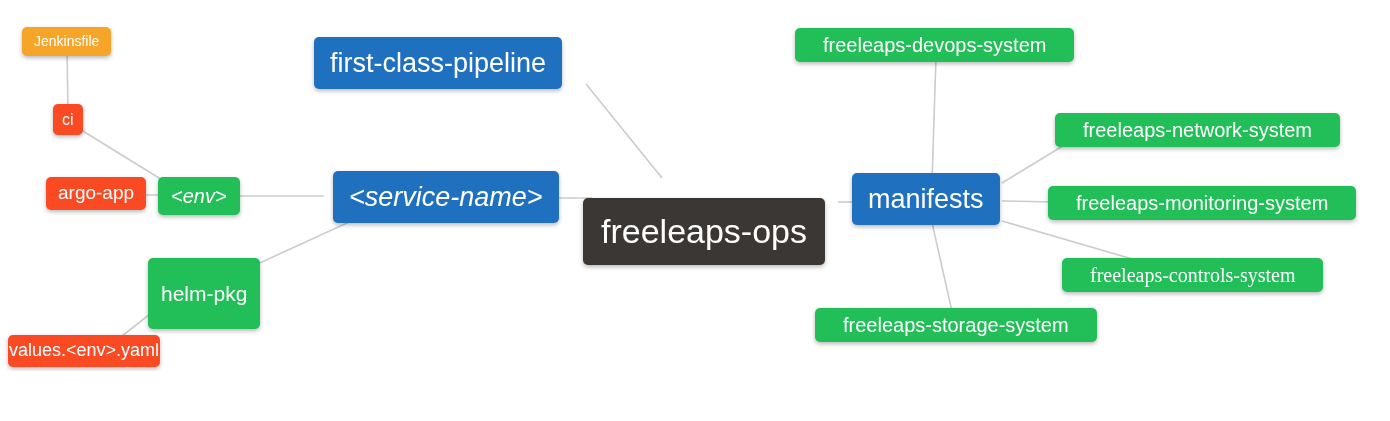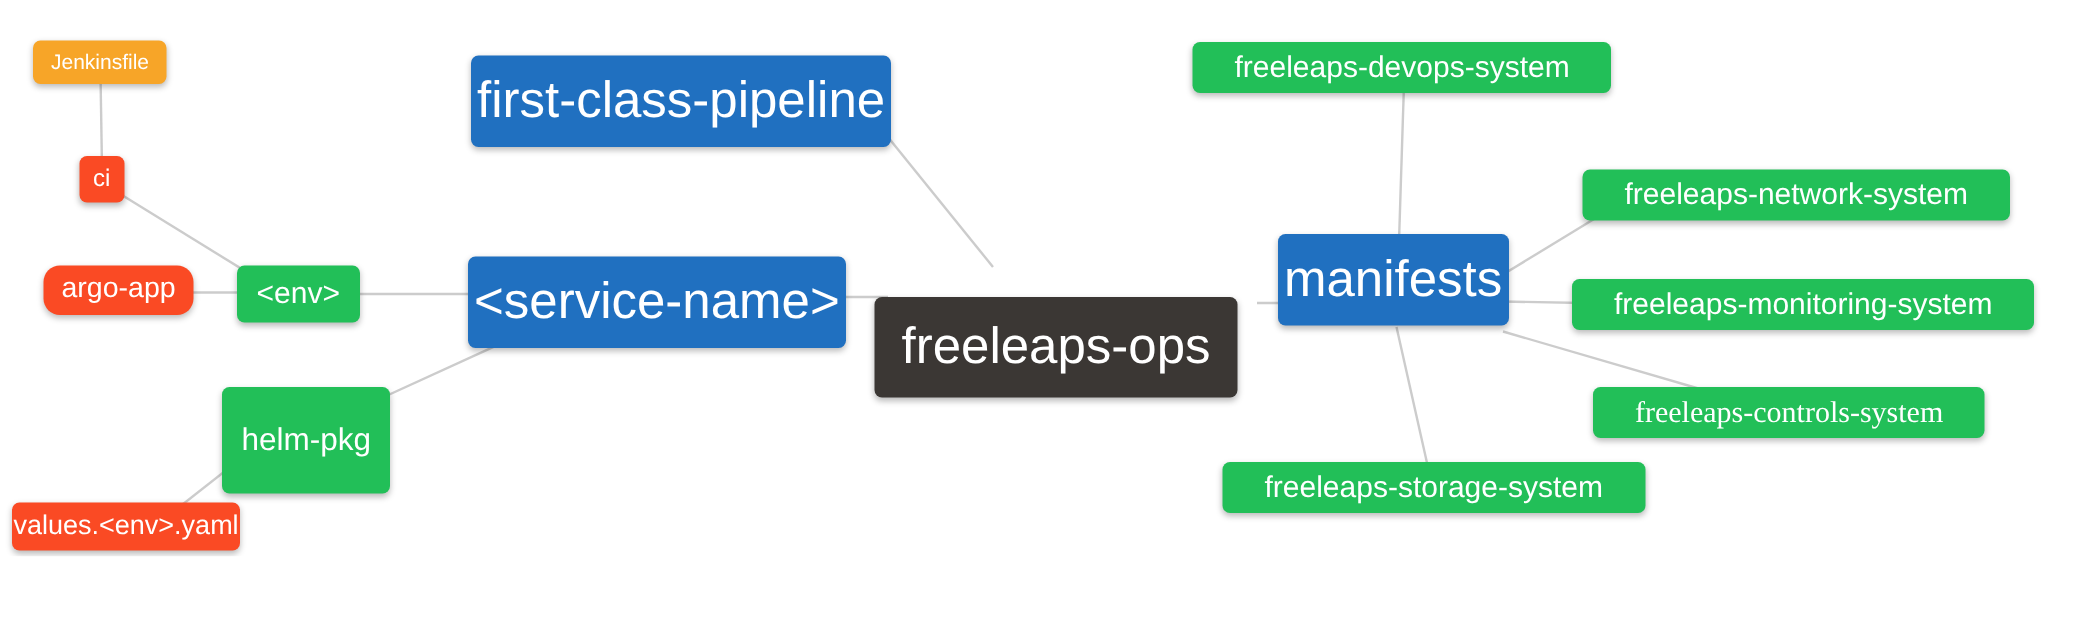--- a/index.html
+++ b/index.html
@@ -34,23 +34,23 @@
     cursor: pointer;
     line-height: 1.2;
   }
   .c-blue   { background: #2070c0; }
   .c-green  { background: #22bf58; }
   .c-red    { background: #fa4a24; }
   .c-orange { background: #f7a528; }
   .c-dark   { background: #3b3734; }
 
   .n-root    { font-size: 34px; padding: 13px 18px; }
-  .n-branch  { font-size: 34px; padding: 10px 4px; }
+  .n-branch  { font-size: 27px; padding: 10px 16px; }
   .n-sys     { font-size: 20px; padding: 5px 28px; }
-  .n-mid     { font-size: 20px; padding: 7px 13px; }
+  .n-mid     { font-size: 20px; padding: 7px 13px; font-style: italic; }
   .n-helm    { font-size: 21px; padding: 23px 13px; }
   .n-argo    { font-size: 19px; padding: 5px 12px; }
   .n-values  { font-size: 18px; padding: 5px 1px; }
   .n-ci      { font-size: 16px; padding: 6px 9px; }
   .n-jenkins { font-size: 14px; padding: 6px 12px; }
 </style>
 </head>
 <body>
 
 <div class="canvas">
@@ -69,31 +69,31 @@
     <line class="edge" x1="1002" y1="183" x2="1066" y2="144"></line>
     <line class="edge" x1="1002" y1="201" x2="1056" y2="202"></line>
     <line class="edge" x1="1002" y1="221" x2="1146" y2="263"></line>
     <line class="edge" x1="931" y1="218" x2="953" y2="316"></line>
   </svg>
 
   <div class="node c-orange n-jenkins" style="left:22px;  top:27px;">Jenkinsfile</div>
 
   <div class="node c-red n-ci" style="left:53px;  top:104px;">ci</div>
 
-  <div class="node c-red n-argo" style="left:29px;  top:177px;border-radius:11px;">argo-app</div>
+  <div class="node c-red n-argo" style="left:46px;  top:177px;">argo-app</div>
 
   <div class="node c-green n-mid" style="left:158px; top:177px;">&lt;env&gt;</div>
 
   <div class="node c-blue n-branch" style="left:314px; top:37px;">first-class-pipeline</div>
 
-  <div class="node c-blue n-branch" style="left:312px; top:171px;">&lt;service-name&gt;</div>
+  <div class="node c-blue n-branch" style="left:333px; top:171px;font-style:italic;">&lt;service-name&gt;</div>
 
   <div class="node c-dark n-root" style="left:583px; top:170px;margin-top:28px;">freeleaps-ops</div>
 
-  <div class="node c-blue n-branch" style="left:852px; top:156px;text-align:right;">manifests</div>
+  <div class="node c-blue n-branch" style="left:852px; top:173px;text-align:right;">manifests</div>
 
   <div class="node c-green n-sys" style="left:795px; top:28px;">freeleaps-devops-system</div>
 
   <div class="node c-green n-sys" style="left:1048px; top:186px;">freeleaps-monitoring-system</div>
 
   <div class="node c-green n-sys" style="left:1055px; top:113px;">freeleaps-network-system</div>
 
   <div class="node c-green n-sys" style="left:1062px; top:258px;font-family:Liberation Serif, serif;">freeleaps-controls-system</div>
 
   <div class="node c-green n-sys" style="left:815px; top:308px;">freeleaps-storage-system</div>

